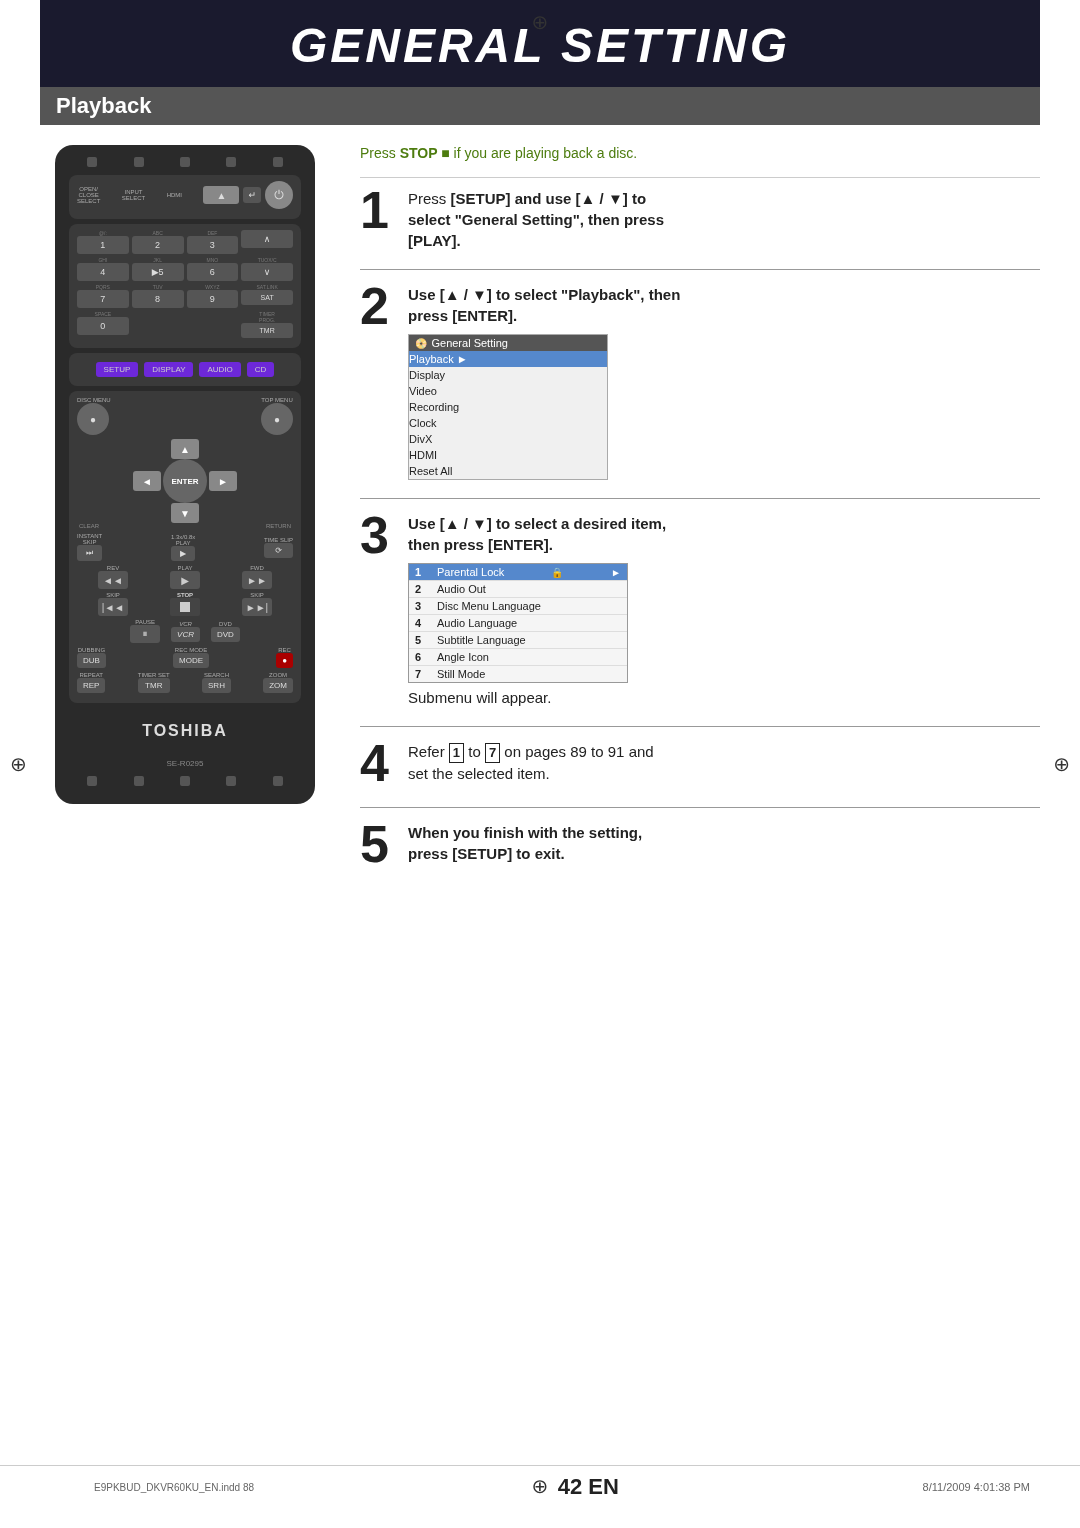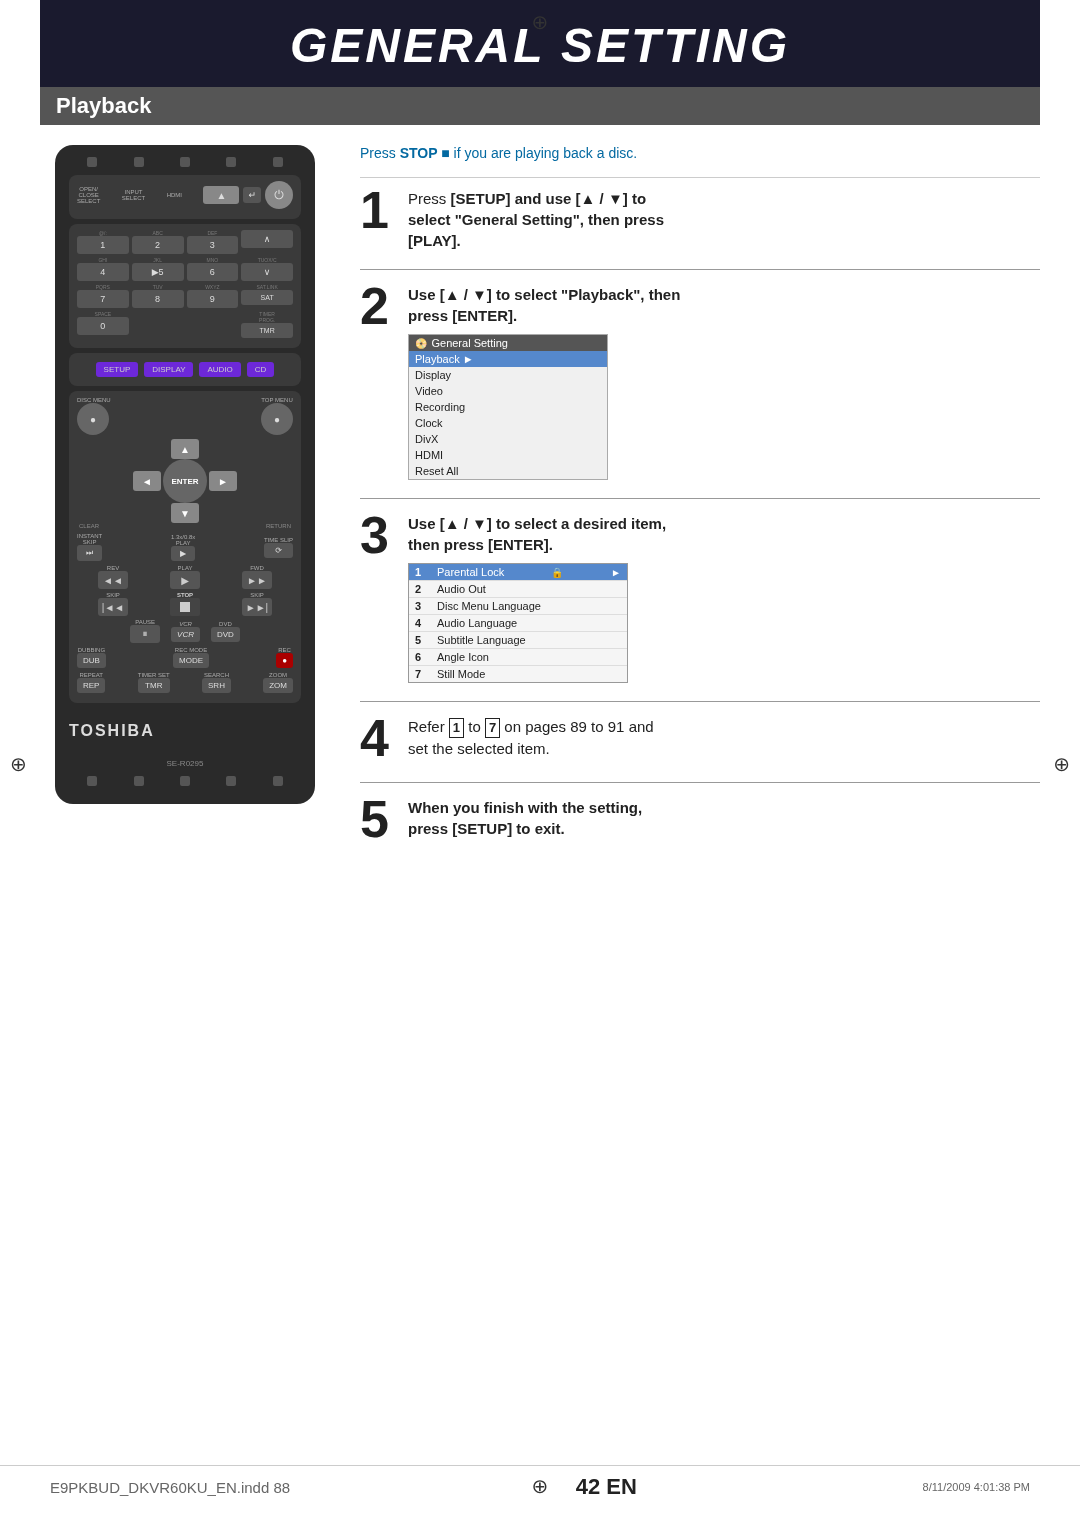--- a/index.html
+++ b/index.html
@@ -200,20 +200,21 @@
       width: 10px; height: 10px;
       background: #ccc;
     }
     .pause-area {
       display: flex;
       align-items: center;
       justify-content: center;
       gap: 3px;
     }
     .toshiba-logo {
+      text-align: center;
       color: #ddd;
       font-size: 16px;
       font-weight: bold;
       letter-spacing: 2px;
       margin: 19px 0;
     }
     .model-num {
       text-align: center;
       color: #888;
       font-size: 8px;
@@ -240,21 +241,21 @@
       border-radius: 3px;
       padding: 3px 8px;
       color: #ccc;
       font-size: 8px;
     }
 
     
     .stop-note {
       font-size: 14px;
       margin-bottom: 16px;
-      color: #0369a1;
+      color: #4d7c0f;
     }
     .stop-note strong {
       font-weight: bold;
     }
 
     .step {
       display: flex;
       margin-bottom: 18px;
       align-items: flex-start;
       gap: 12px;
@@ -292,21 +293,21 @@
       font-size: 11px;
       padding: 2px 6px;
       display: flex;
       align-items: center;
       gap: 4px;
     }
     .menu-box-title .dvd-icon {
       font-size: 10px;
     }
     .menu-item {
-      padding: 2px 6px;
+      padding: 2px 0;
       font-size: 11px;
       color: #222;
       cursor: pointer;
     }
     .menu-item.selected {
       background: #5588cc;
       color: #fff;
     }
 
     
@@ -371,22 +372,23 @@
       justify-content: space-between;
       align-items: center;
       padding: 8px 50px;
       border-top: 1px solid #ccc;
       margin-top: auto;
       position: absolute;
       bottom: 20px;
       left: 0; right: 0;
     }
     .footer-file {
-      font-size: 15px;
+      font-size: 10px;
       color: #666;
+      margin-left: 44px;
     }
     .page-num {
       font-size: 22px;
       font-weight: bold;
       color: #222;
     }
     .footer-date {
       font-size: 11px;
       color: #666;
     }
@@ -755,20 +757,21 @@
           </div>
           <div class="submenu-row">
             <span class="submenu-num">6</span>
             <span>Angle Icon</span>
           </div>
           <div class="submenu-row">
             <span class="submenu-num">7</span>
             <span>Still Mode</span>
           </div>
         </div>
+        <p class="submenu-note">Submenu will appear.</p>
       </div>
     </div>
 
     <hr class="step-divider">
 
     <div class="step">
       <div class="step-number">4</div>
       <div class="step-content">
         <p class="step4-text">
           Refer <span class="box-num">1</span> to <span class="box-num">7</span> on pages 89 to 91 and<br>

